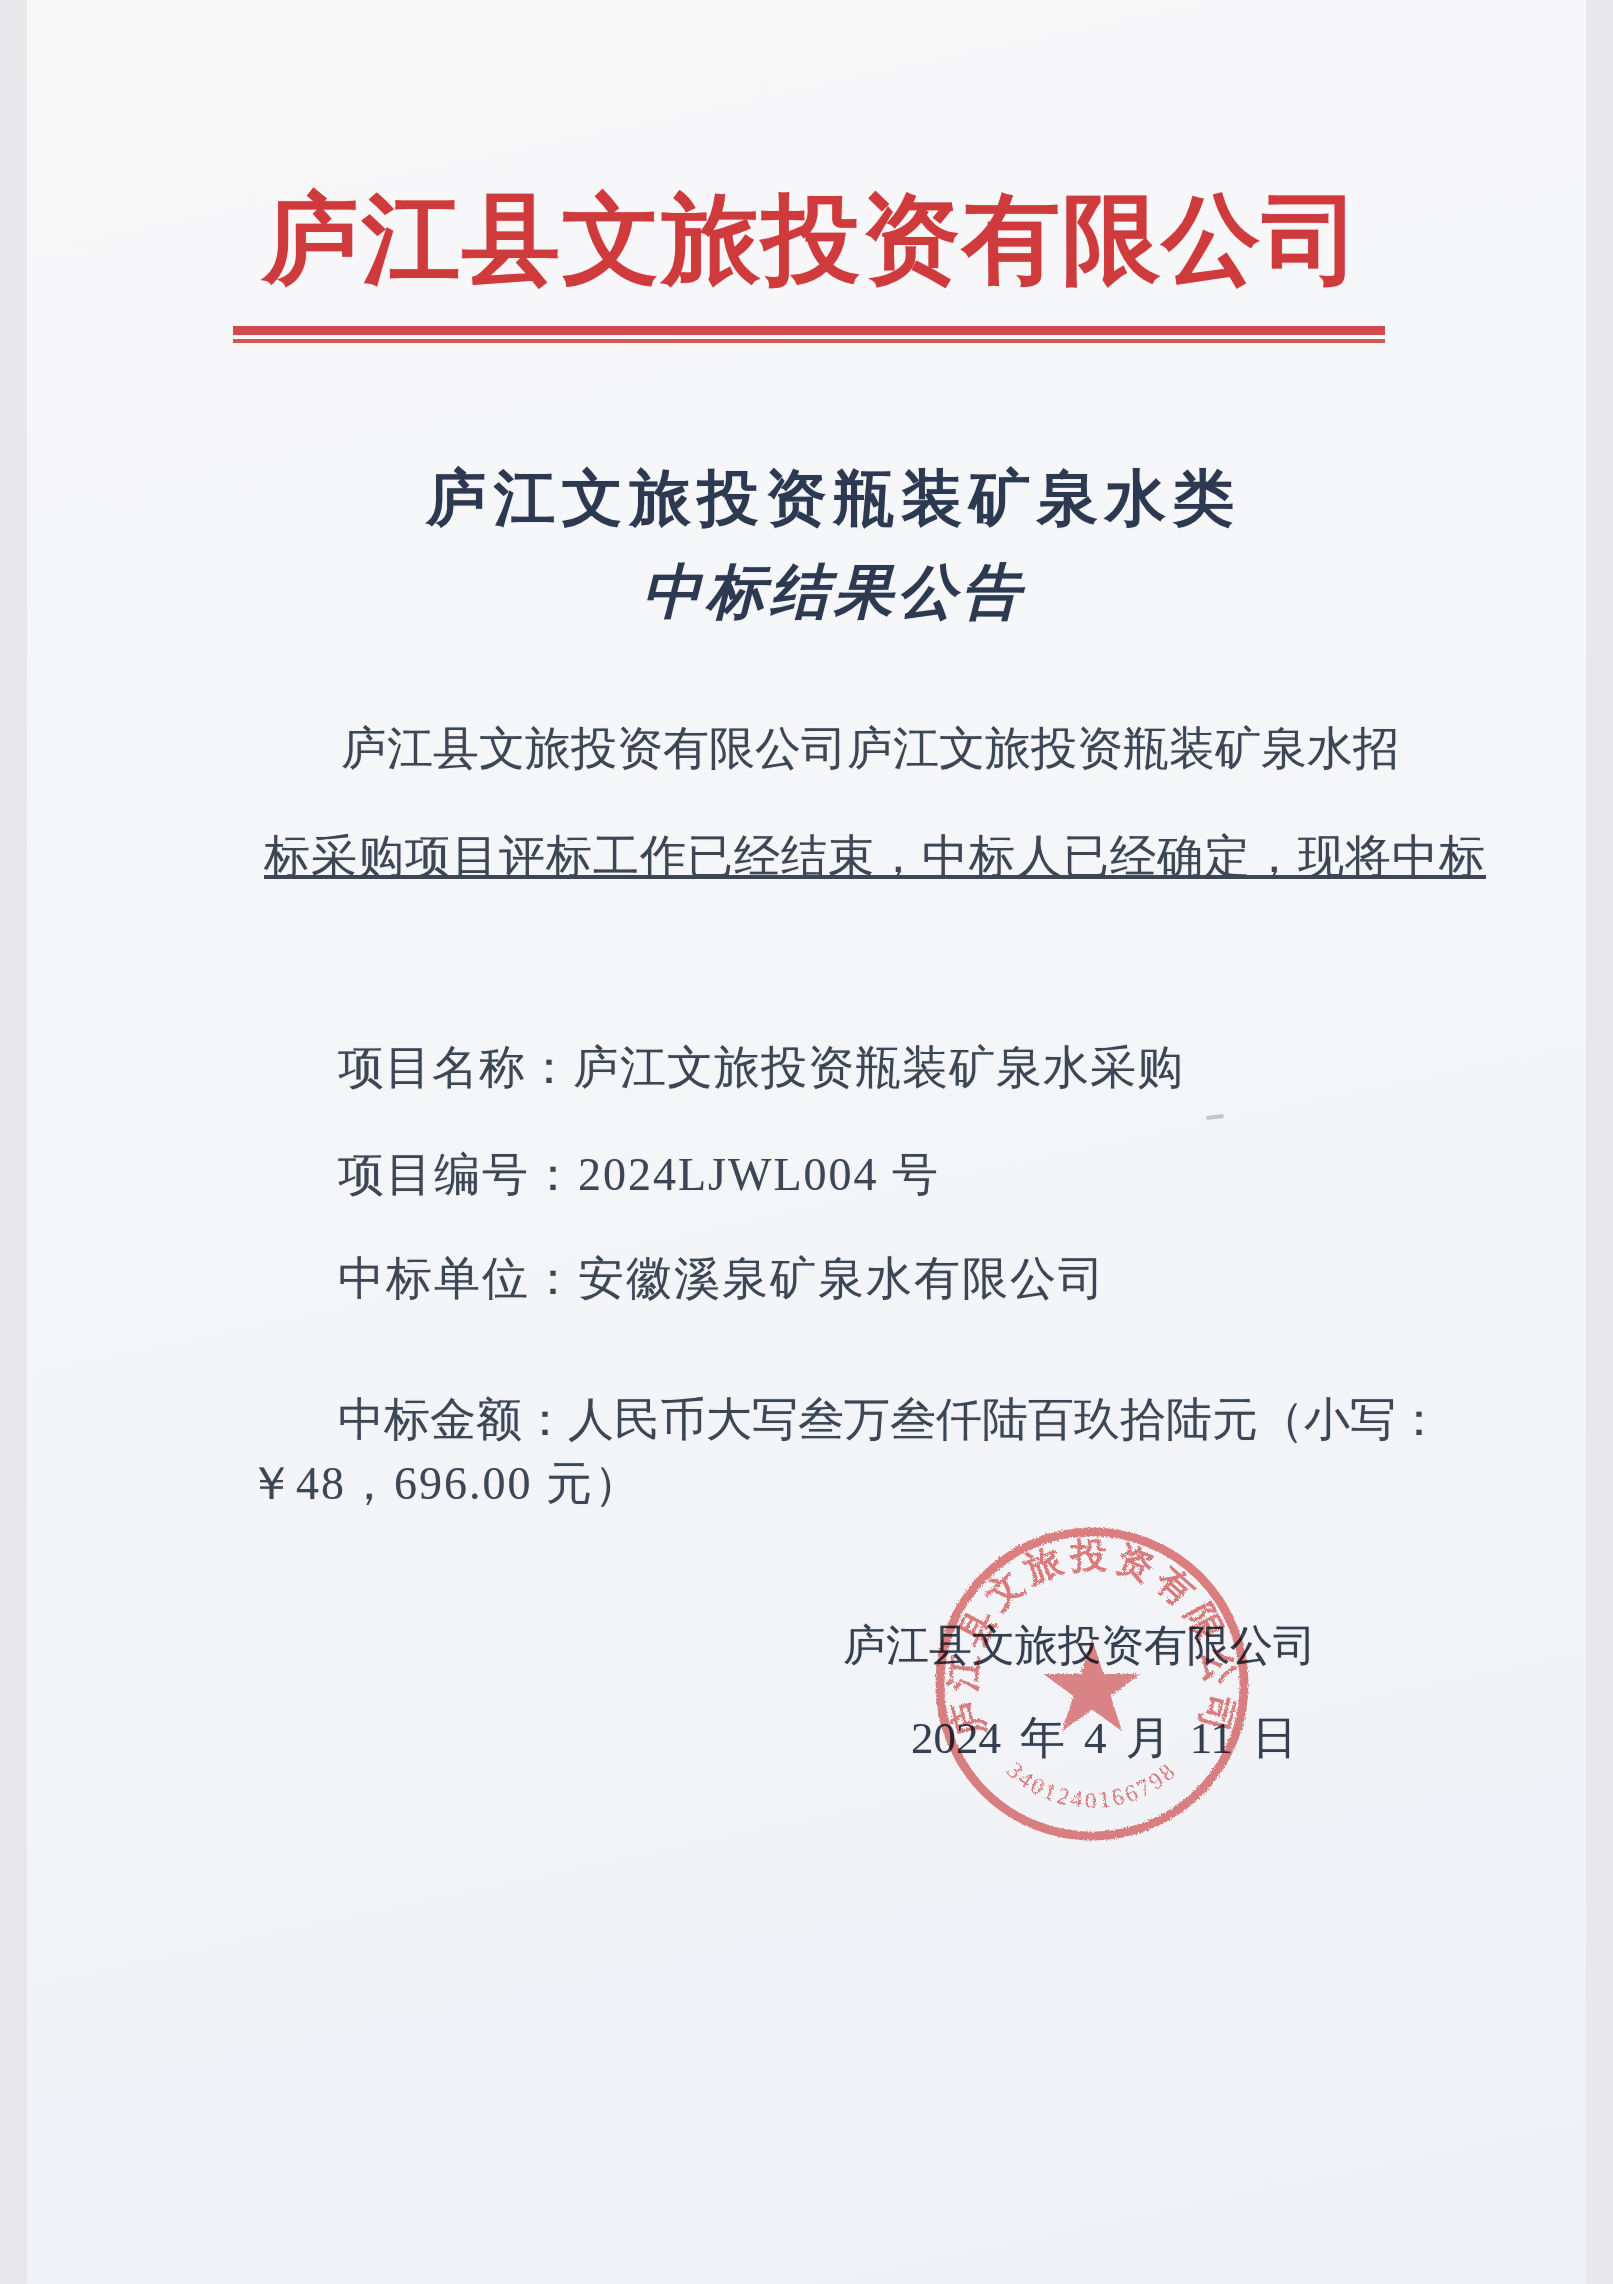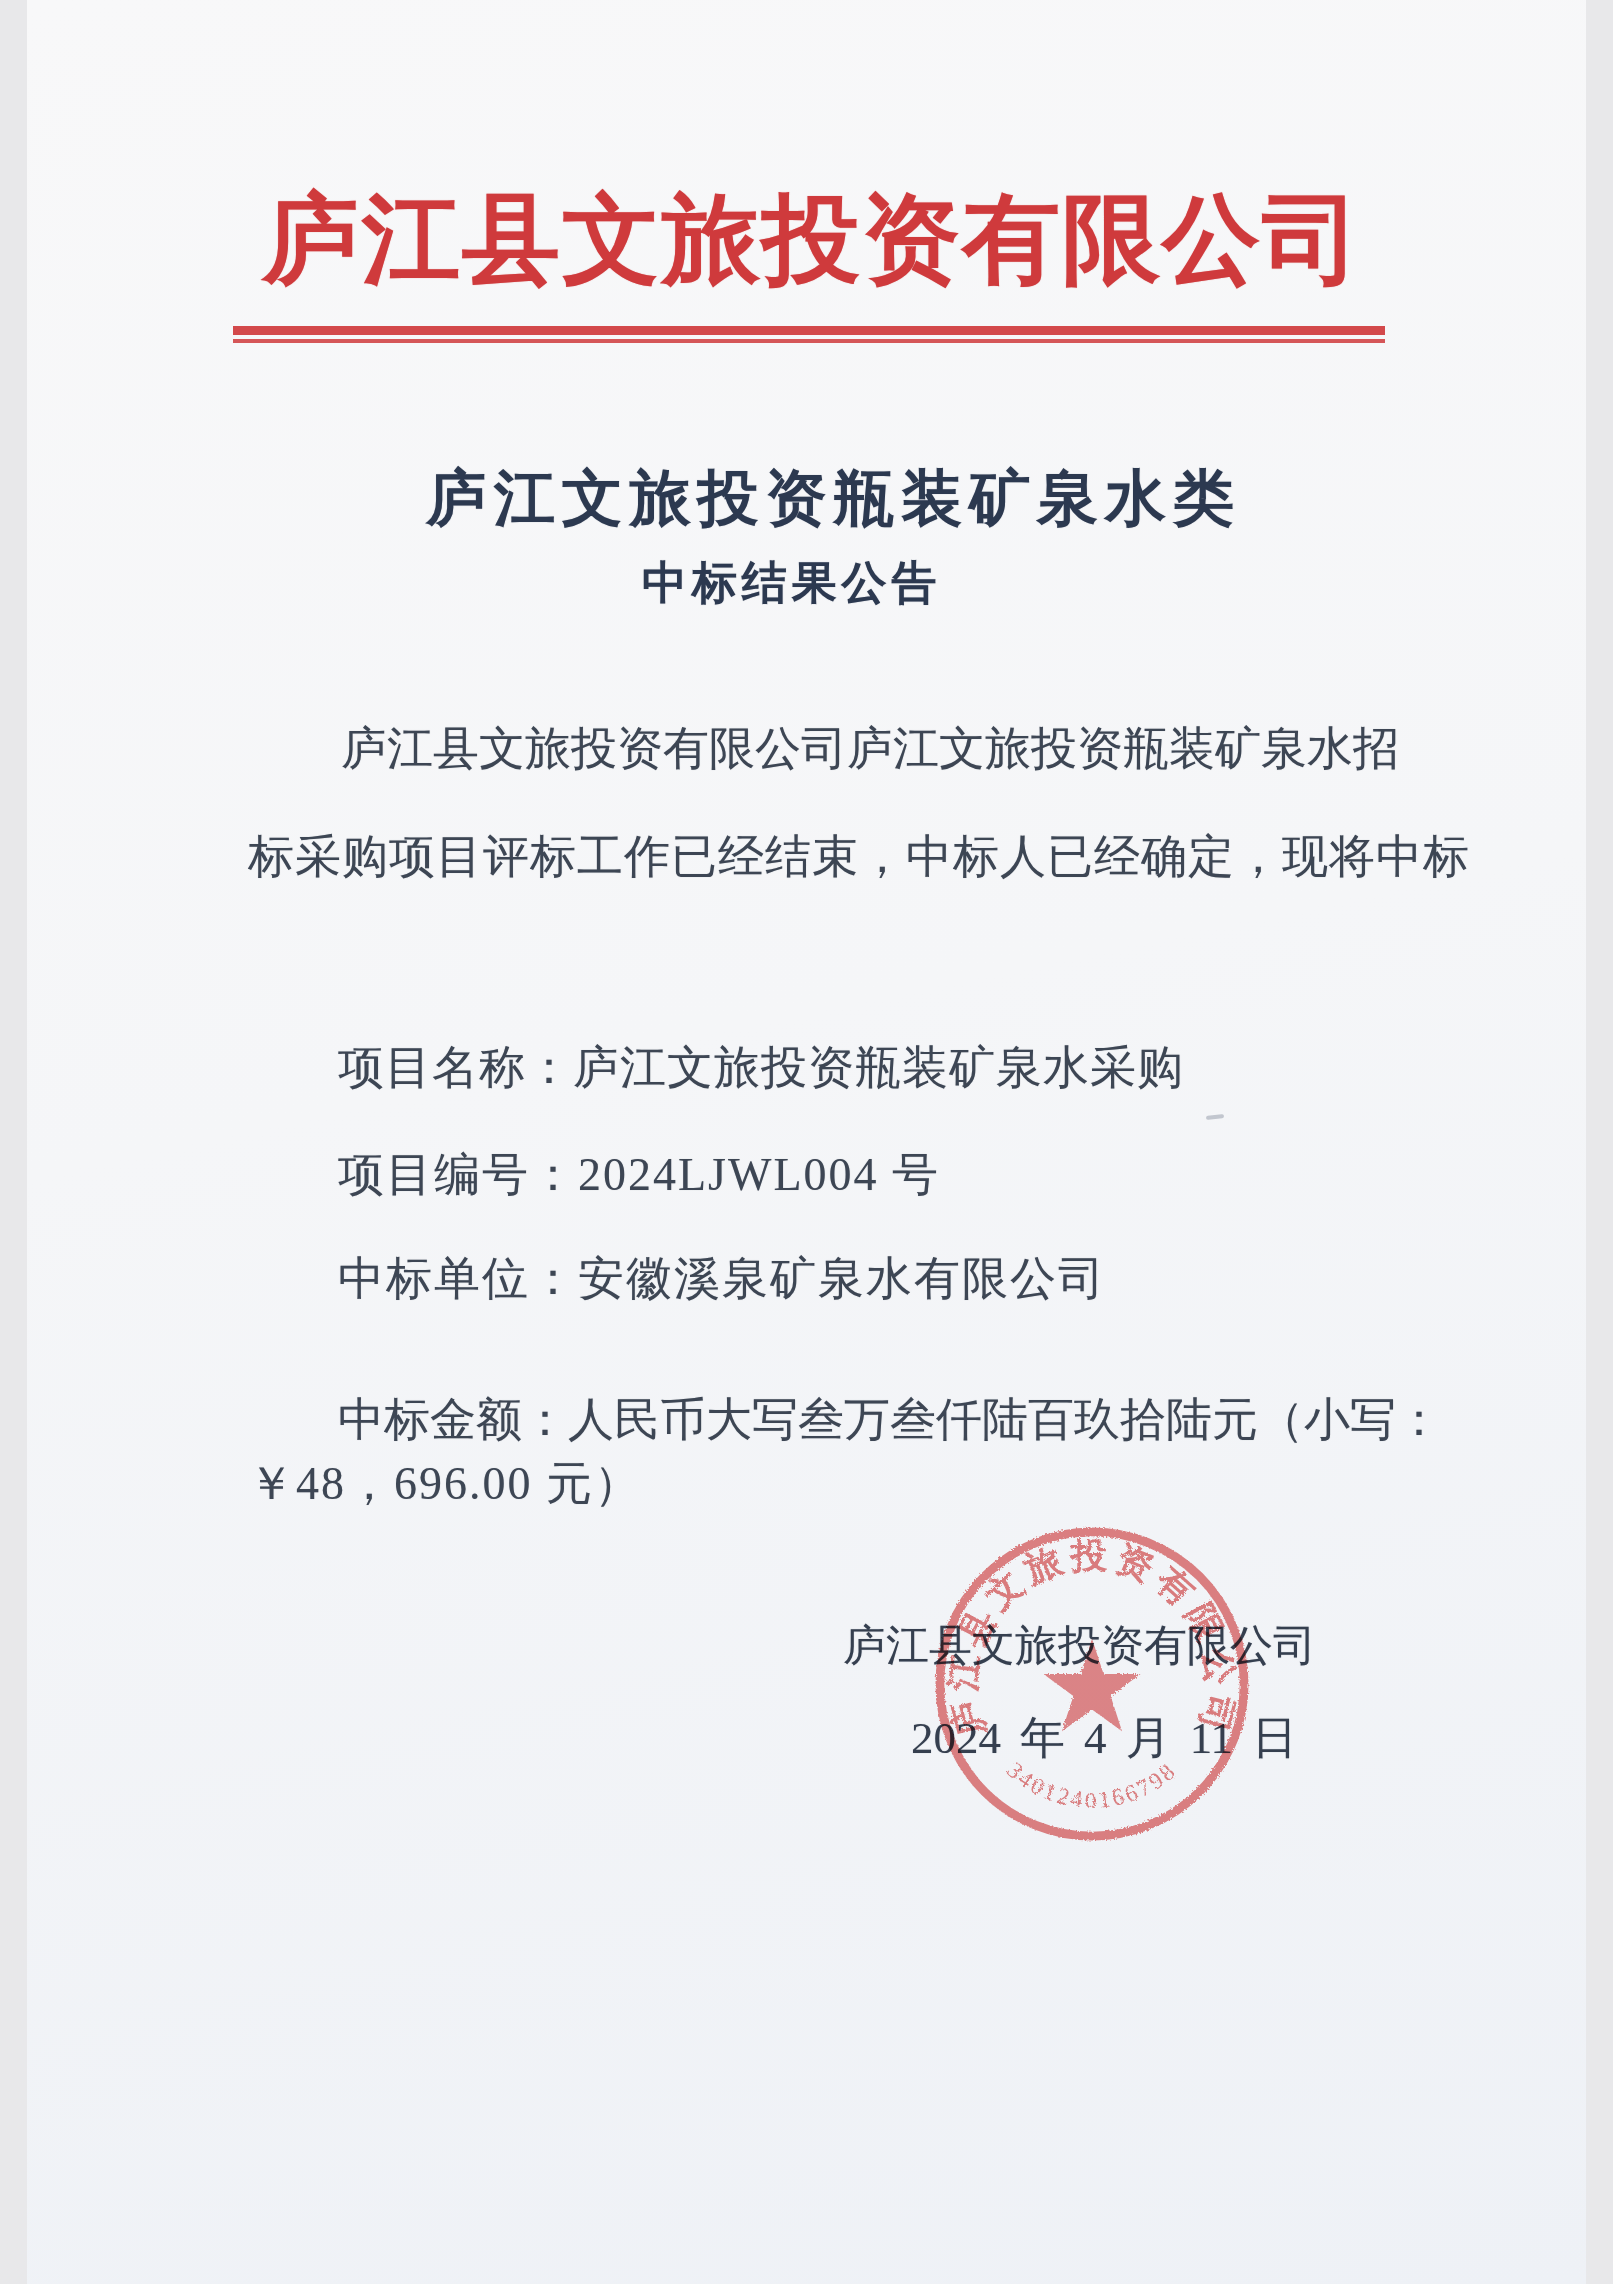--- a/index.html
+++ b/index.html
@@ -24,30 +24,30 @@
   }
   #rule-thick { left: 206px; top: 326px; width: 1152px; height: 8.8px; background: #cf3a3c; opacity: .92; }
   #rule-thin  { left: 206px; top: 339px; width: 1152px; height: 3.9px; background: #cf3a3c; opacity: .85; }
 
   
   .doc-title {
     font-weight: bold; color: #2c3950;
     text-shadow: 0 0 1px rgba(44,57,80,.4);
   }
   #title-line1 { left: 399px; top: 443px; font-size: 61px; letter-spacing: 6.9px; margin-top: 15px; }
-  #title-line2 { left: 615px; top: 553px; font-size: 45px; letter-spacing: 4.9px; }
+  #title-line2 { left: 615px; top: 553px; font-size: 59px; letter-spacing: 4.9px; font-style: italic; }
 
   
   .body-text {
     font-size: 46px; color: #3d4654; line-height: 1.15;
     text-shadow: 0 0 1px rgba(61,70,84,.3);
     text-align: right;
   }
   #para-line1 { left: 314px; top: 723px; }
-  #para-line2 { left: 221px; top: 831px; letter-spacing: 1px; }
+  #para-line2 { left: 237px; top: 831px; letter-spacing: 1px; text-decoration: underline; }
   #para-line3 { left: 221px; top: 939px; letter-spacing: 2px; }
   #detail-project-name   { left: 311px; top: 1042px; letter-spacing: 1px; }
   #detail-project-number { left: 311px; top: 1149px; letter-spacing: 2px; }
   #detail-winning-bidder { left: 311px; top: 1253px; letter-spacing: 2px; }
   #detail-amount-line1   { left: 311px; top: 1394px; }
   #detail-amount-line2   { left: 221px; top: 1458px; letter-spacing: 2px; }
 
   
   #signature-company { left: 816px; top: 1617px; font-size: 43px; color: #353f4f;
     text-shadow: 0 0 1px rgba(53,63,79,.35); }

